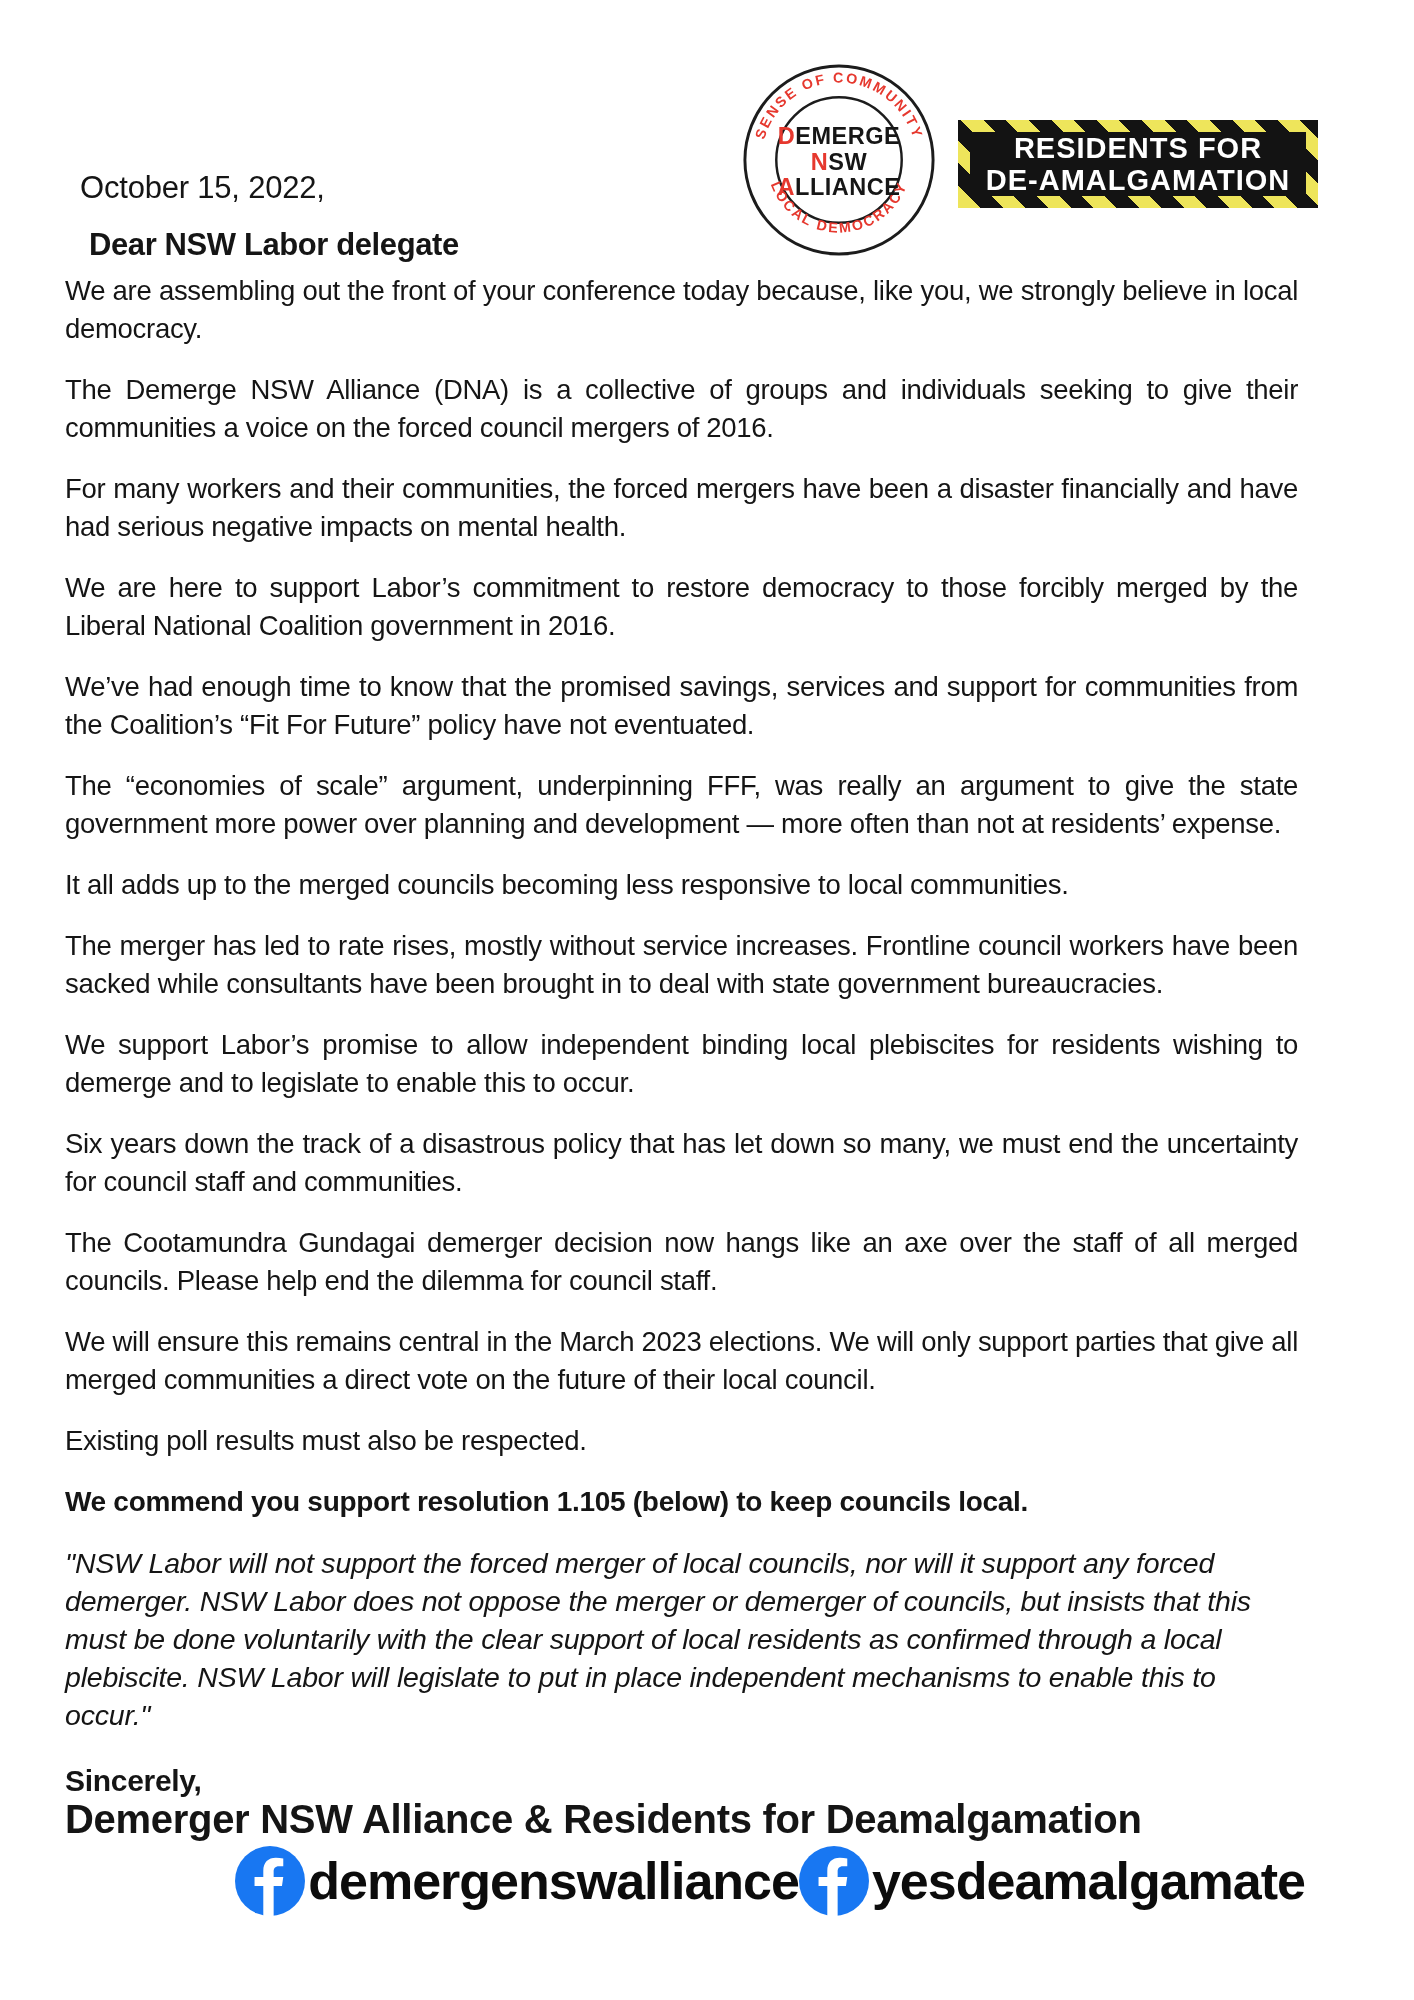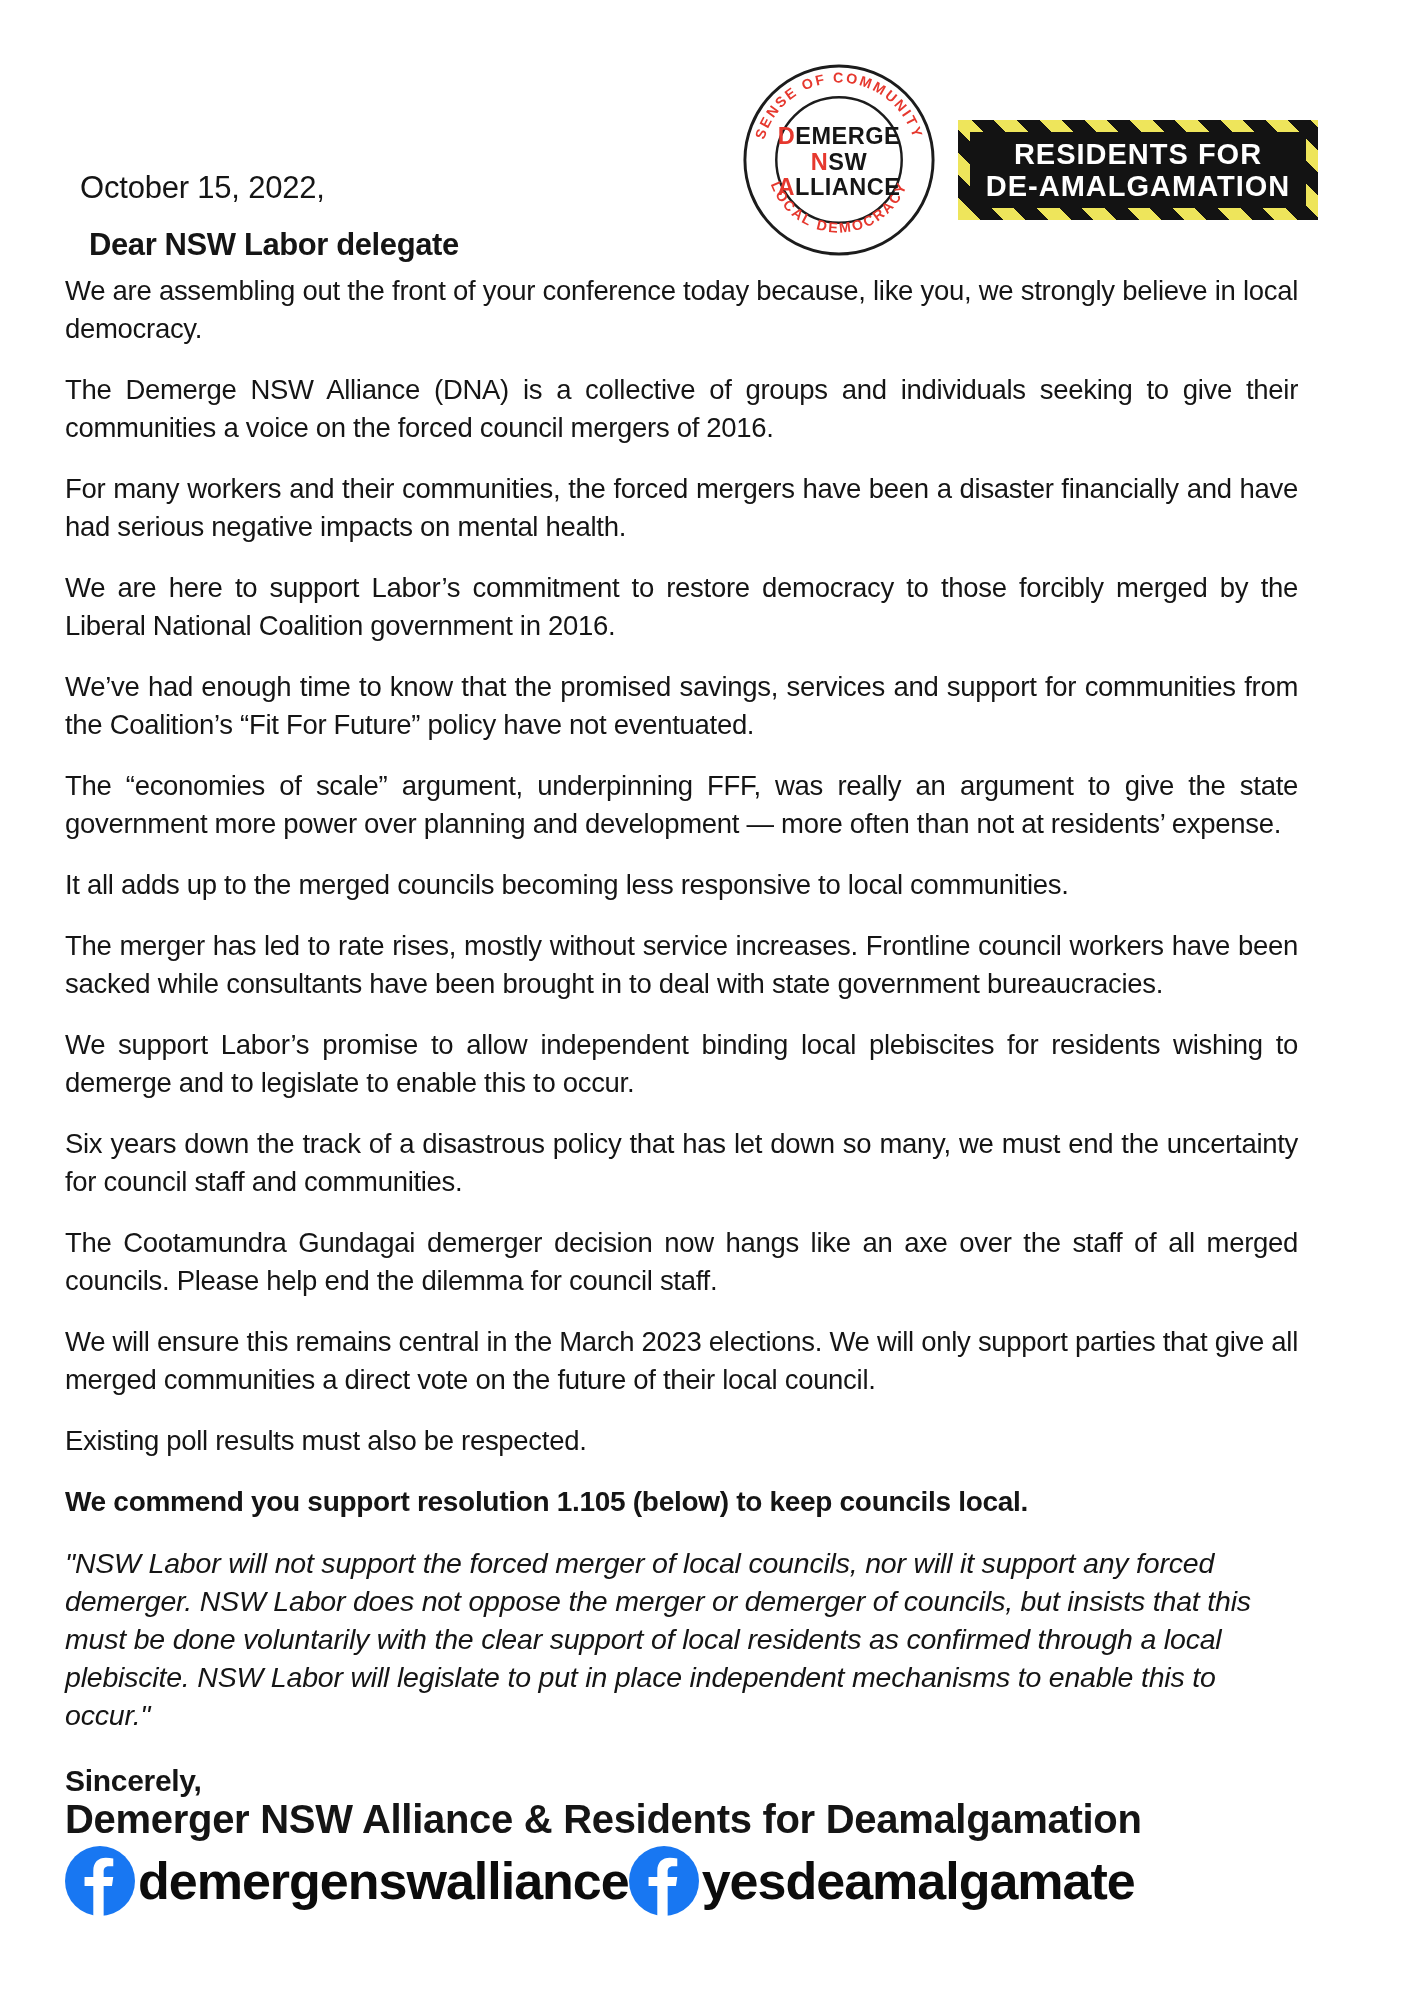--- a/index.html
+++ b/index.html
@@ -21,21 +21,21 @@
     position:absolute;left:73px;top:227px;
     font-size:31px;line-height:36px;font-weight:700;letter-spacing:-0.4px;margin-left:16px;
   }
   .seal{
     position:absolute;left:741px;top:62px;
     width:196px;height:196px;
   }
   .seal text{font-family:"Liberation Sans",sans-serif;}
   .banner{
     position:absolute;left:958px;top:120px;
-    width:360px;height:100px;
+    width:360px;height:88px;
     box-sizing:border-box;padding:12px;
     background:repeating-linear-gradient(45deg,
       var(--hazard-yellow,#eee55b) 0px, var(--hazard-yellow,#eee55b) 16px,
       var(--hazard-black,#131313) 16px, var(--hazard-black,#131313) 32px);
   }
   .banner-inner{
     width:100%;height:100%;
     background:var(--hazard-black,#131313);
     display:flex;flex-direction:column;align-items:center;justify-content:center;
     color:#fff;font-weight:700;font-size:29px;line-height:32px;
@@ -55,21 +55,21 @@
     font-size:28px;line-height:38px;font-weight:700;letter-spacing:-0.3px;
   }
   .quote{
     margin:0 0 28px 0;
     font-size:28.5px;line-height:38px;font-style:italic;letter-spacing:-0.2px;
   }
   .closing{margin:0;font-size:30px;line-height:38px;font-weight:700;letter-spacing:-0.3px;}
   .sig-name{margin:0 0 8px 0;font-size:40px;line-height:38px;font-weight:700;letter-spacing:-0.3px;}
   
   .social{
-    display:flex;justify-content:flex-start;align-items:center;
+    display:flex;justify-content:flex-end;align-items:center;
     width:1240px;margin-top:0;
   }
   .fb-item{display:flex;align-items:center;gap:3px;cursor:pointer;}
   .fb-icon{width:70px;height:70px;display:block;}
   .fb-handle{
     font-weight:700;font-size:52px;letter-spacing:-1px;color:#0c0c0c;line-height:70px;
   }
 </style>
 </head>
 <body>

